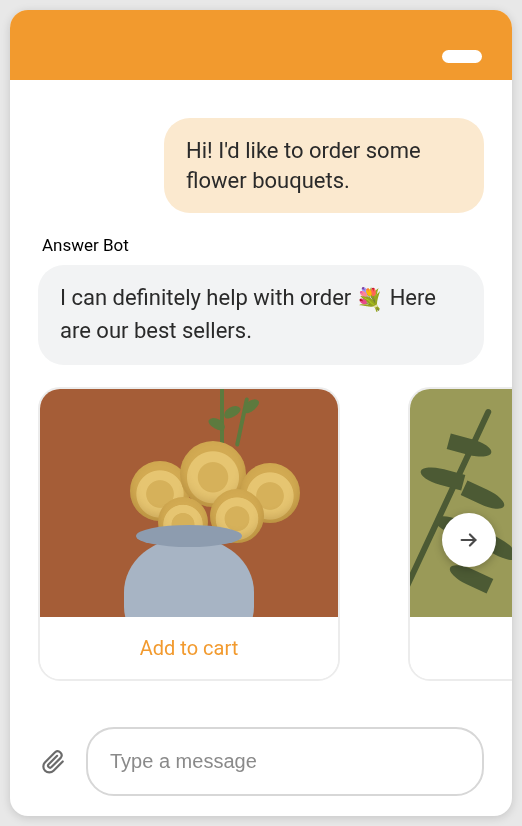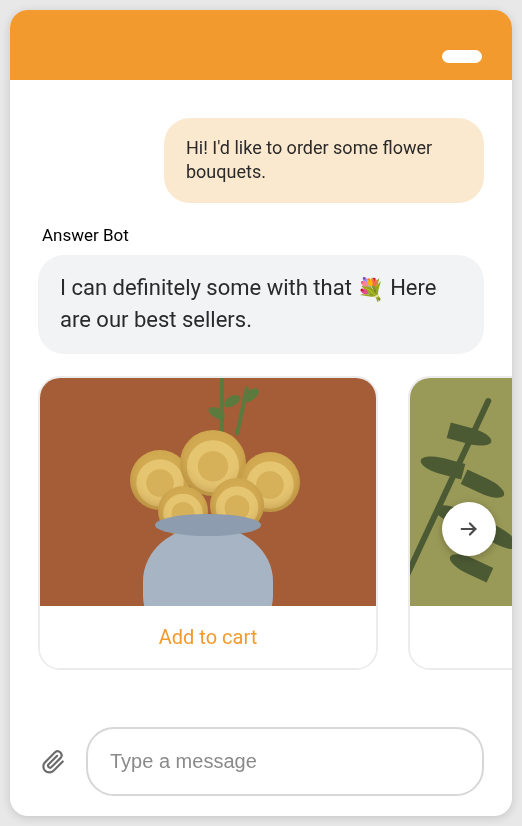--- a/index.html
+++ b/index.html
@@ -28,21 +28,21 @@
     border-radius: 8px;
   }
   .chat-area {
     padding: 38px 28px 0 28px;
   }
   .user-msg {
     margin-left: auto;
     max-width: 320px;
     background: #fbe9cf;
     color: #2a2a2a;
-    font-size: 18px;
+    font-size: 22px;
     line-height: 1.35;
     padding: 18px 22px;
     border-radius: 26px;
   }
   .bot-label {
     margin-top: 22px;
     font-size: 17px;
     color: #000000;
     padding-left: 4px;
   }
@@ -61,21 +61,21 @@
   }
   .carousel {
     margin-top: 22px;
     position: relative;
     height: 298px;
     padding-left: 28px;
   }
   .card {
     position: absolute;
     top: 0;
-    width: 340px;
+    width: 302px;
     border: 2px solid #ececec;
     border-radius: 22px;
     background: #fff;
     overflow: hidden;
   }
   .card.primary { left: 28px; }
   .card.secondary { left: 398px; width: 354px; }
   .card-image {
     height: 228px;
     position: relative;
@@ -226,21 +226,21 @@
 
   <div class="chat-area">
 
     <div class="user-msg">
       <span>Hi! I'd like to order some flower bouquets.</span>
     </div>
 
     <div class="bot-label">Answer Bot</div>
 
     <div class="bot-msg">
-      <span>I can definitely some with that </span><span class="emoji">💐</span><span> Here are our best sellers.</span>
+      <span>I can definitely help with order </span><span class="emoji">💐</span><span> Here are our best sellers.</span>
     </div>
 
   </div>
 
   <div class="carousel">
 
     <div class="card primary">
       <div class="card-image">
         <div class="scene1">
           <div class="stem s1"></div>

